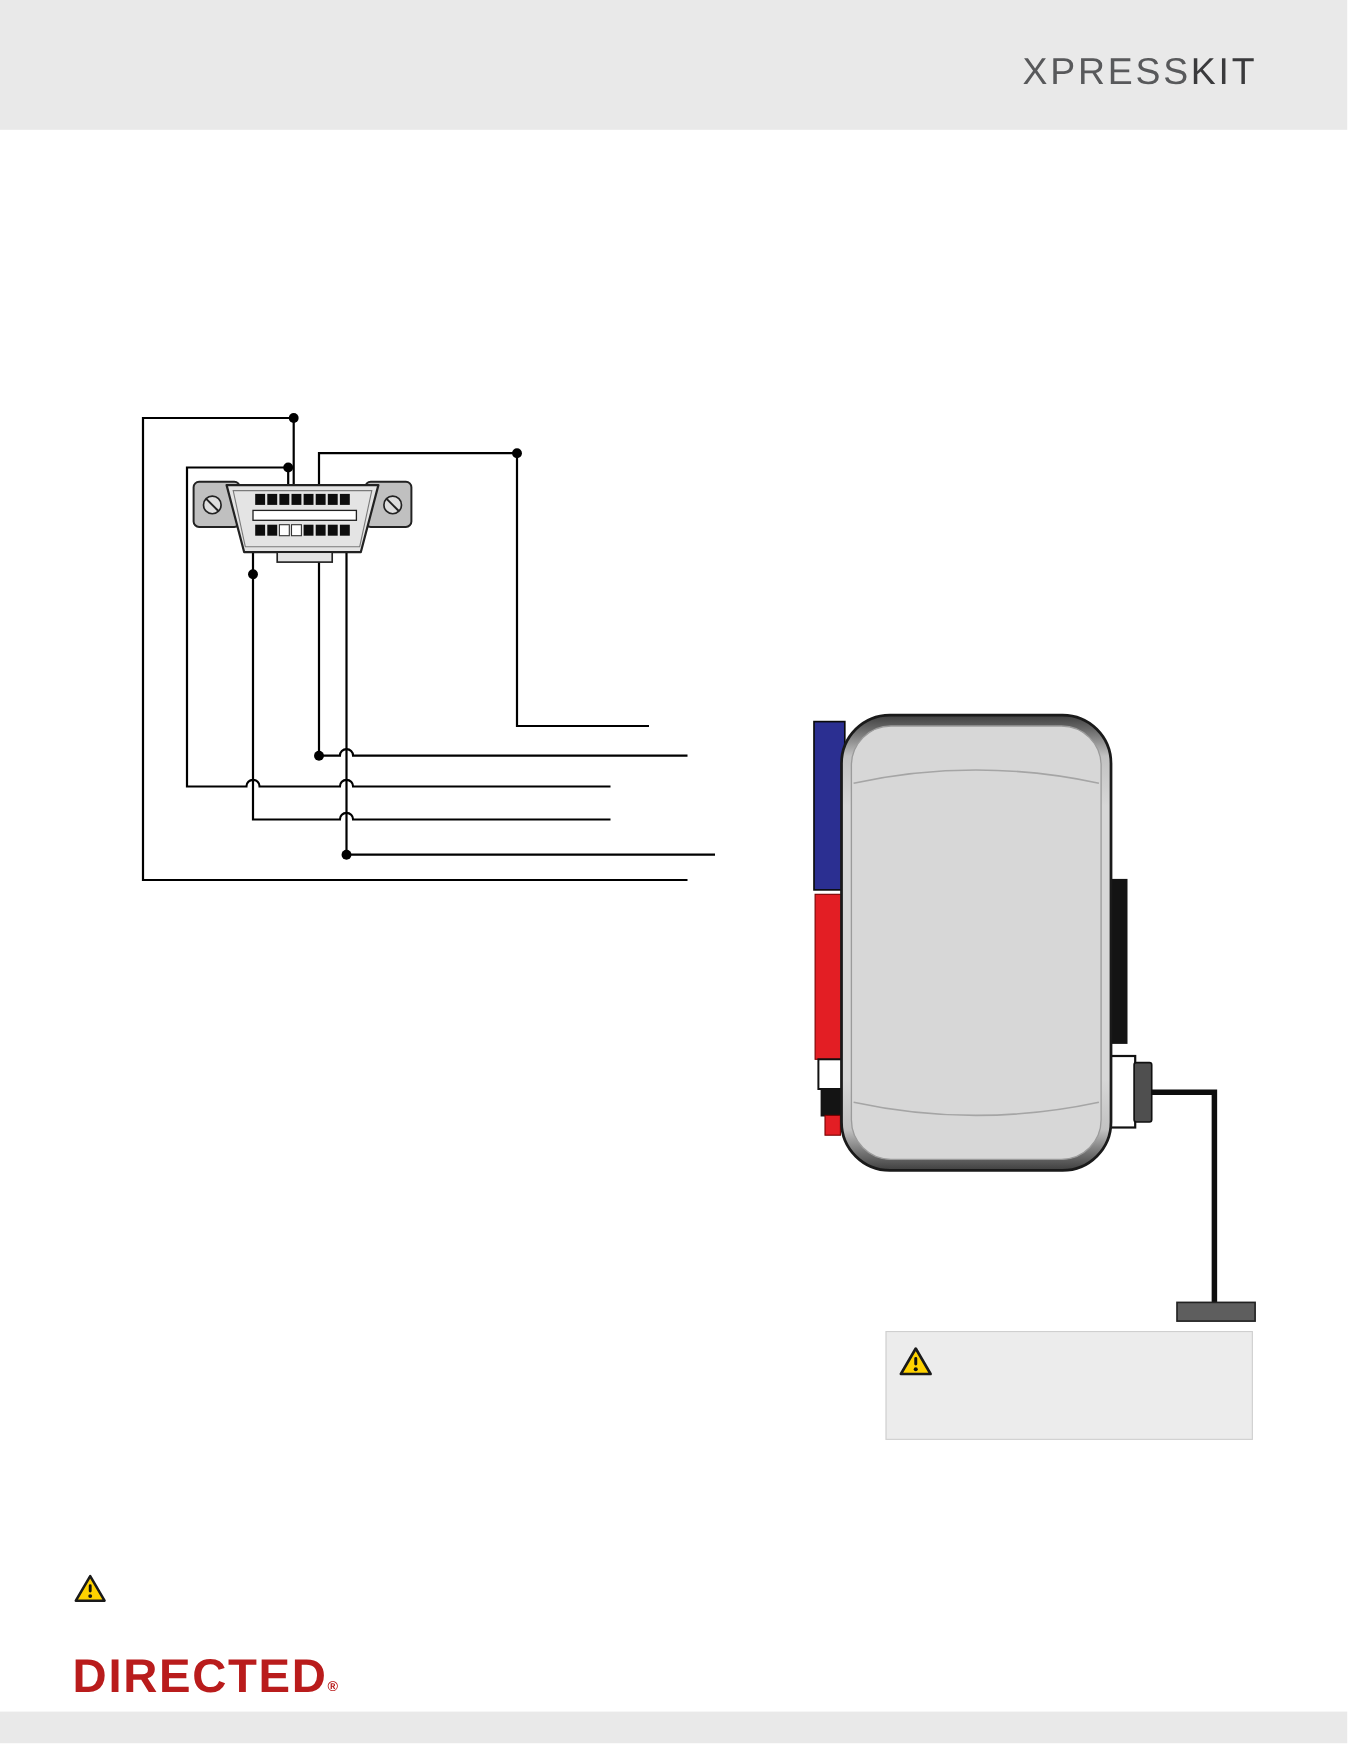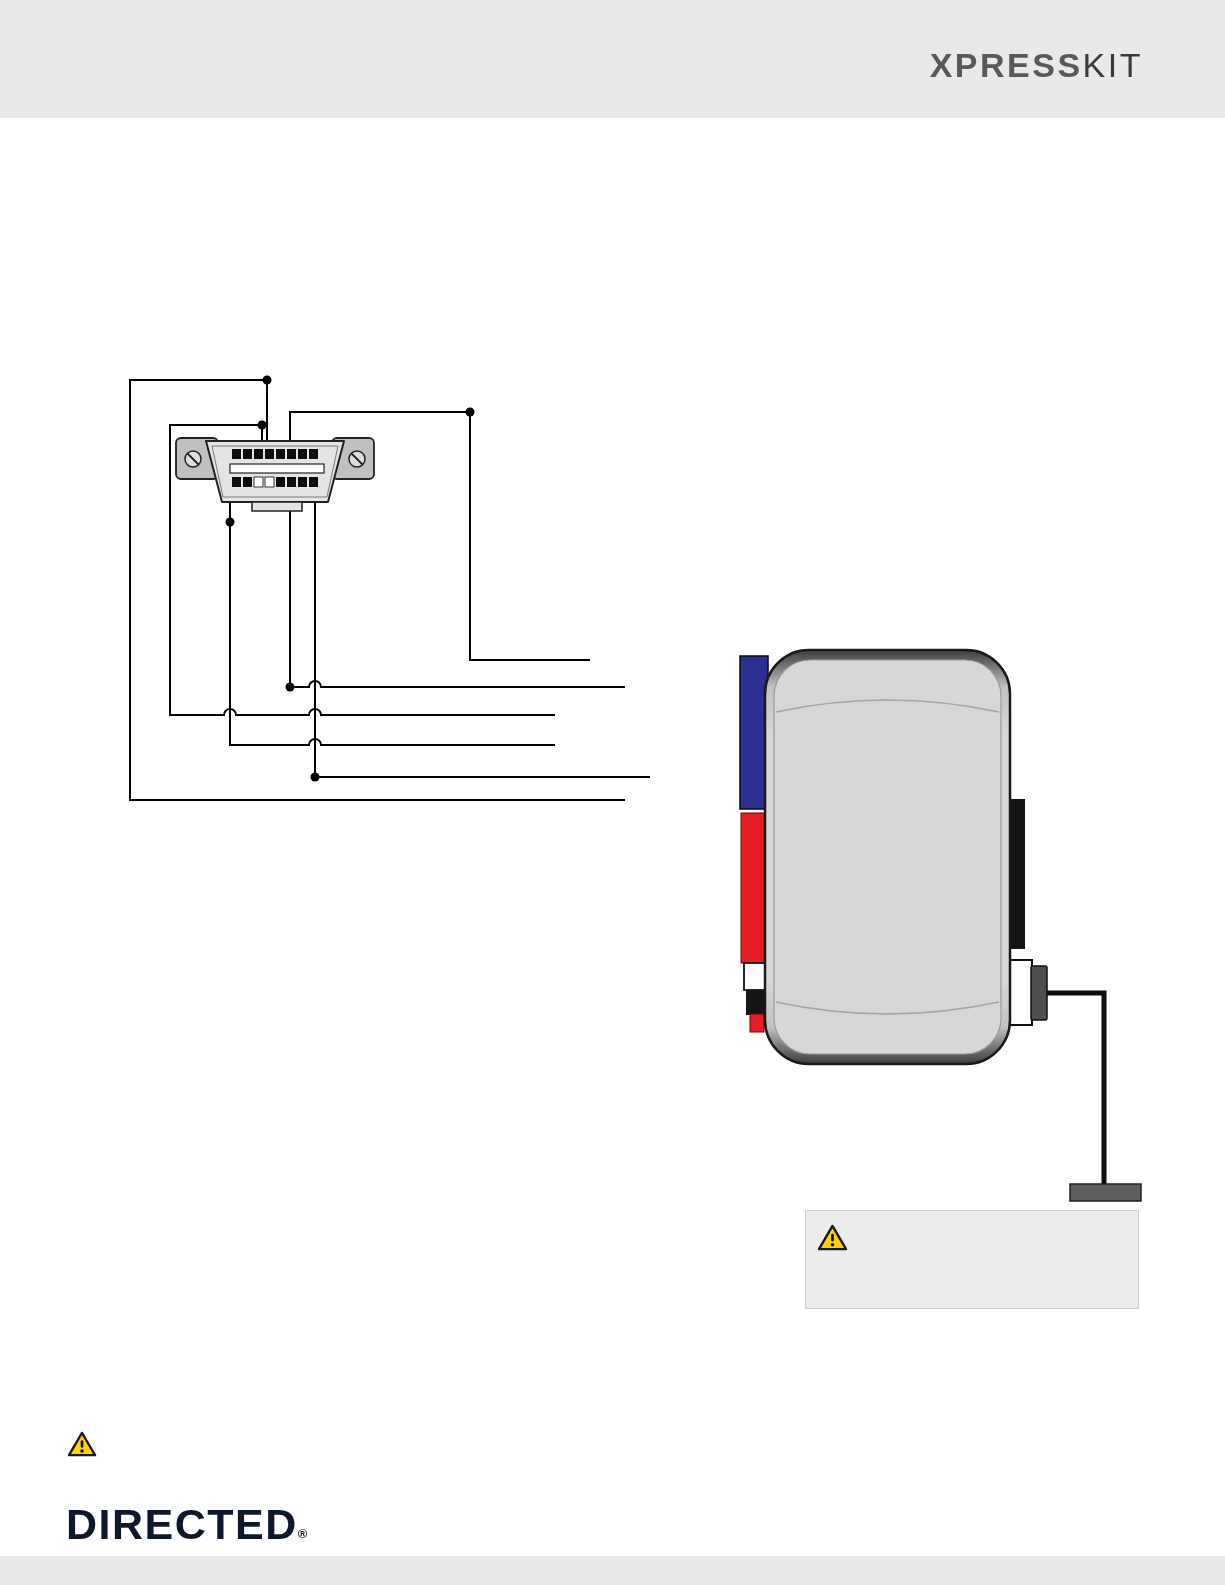--- a/index.html
+++ b/index.html
@@ -9,30 +9,30 @@
     font-family:"Liberation Sans", sans-serif;
   }
   .header-bar {
     position:absolute; top:0; left:0; width:1225px; height:118px;
     background:#e9e9e9;
   }
   .brand {
     position:absolute; top:46px; right:82px;
     font-size:34px; letter-spacing:2.5px; color:#4d4d4f; white-space:nowrap;
   }
-  .brand .light { font-weight:bold; color:#58595b; }
+  .brand .light { font-weight:normal; color:#58595b; }
   .brand .bold  { font-weight:normal;  color:#3a3a3c; }
 
   .footer-bar {
     position:absolute; bottom:0; left:0; width:1225px; height:29px;
     background:#e9e9e9;
   }
   .directed-logo {
     position:absolute; left:66px; top:1500px;
-    font-size:43px; font-weight:bold; letter-spacing:1.5px; color:#0f172a;
+    font-size:43px; font-weight:bold; letter-spacing:1.5px; color:#b91c1c;
     white-space:nowrap;
   }
   .directed-logo .reg { font-size:13px; font-weight:bold; vertical-align:1px; }
 
   .diagram-svg { position:absolute; left:0; top:0; }
   .module-svg  { position:absolute; left:730px; top:640px; }
 
   .warn-box {
     position:absolute; left:805px; top:1210px; width:334px; height:99px;
     background:#ececec; border:1px solid #cfcfcf; box-sizing:border-box;

